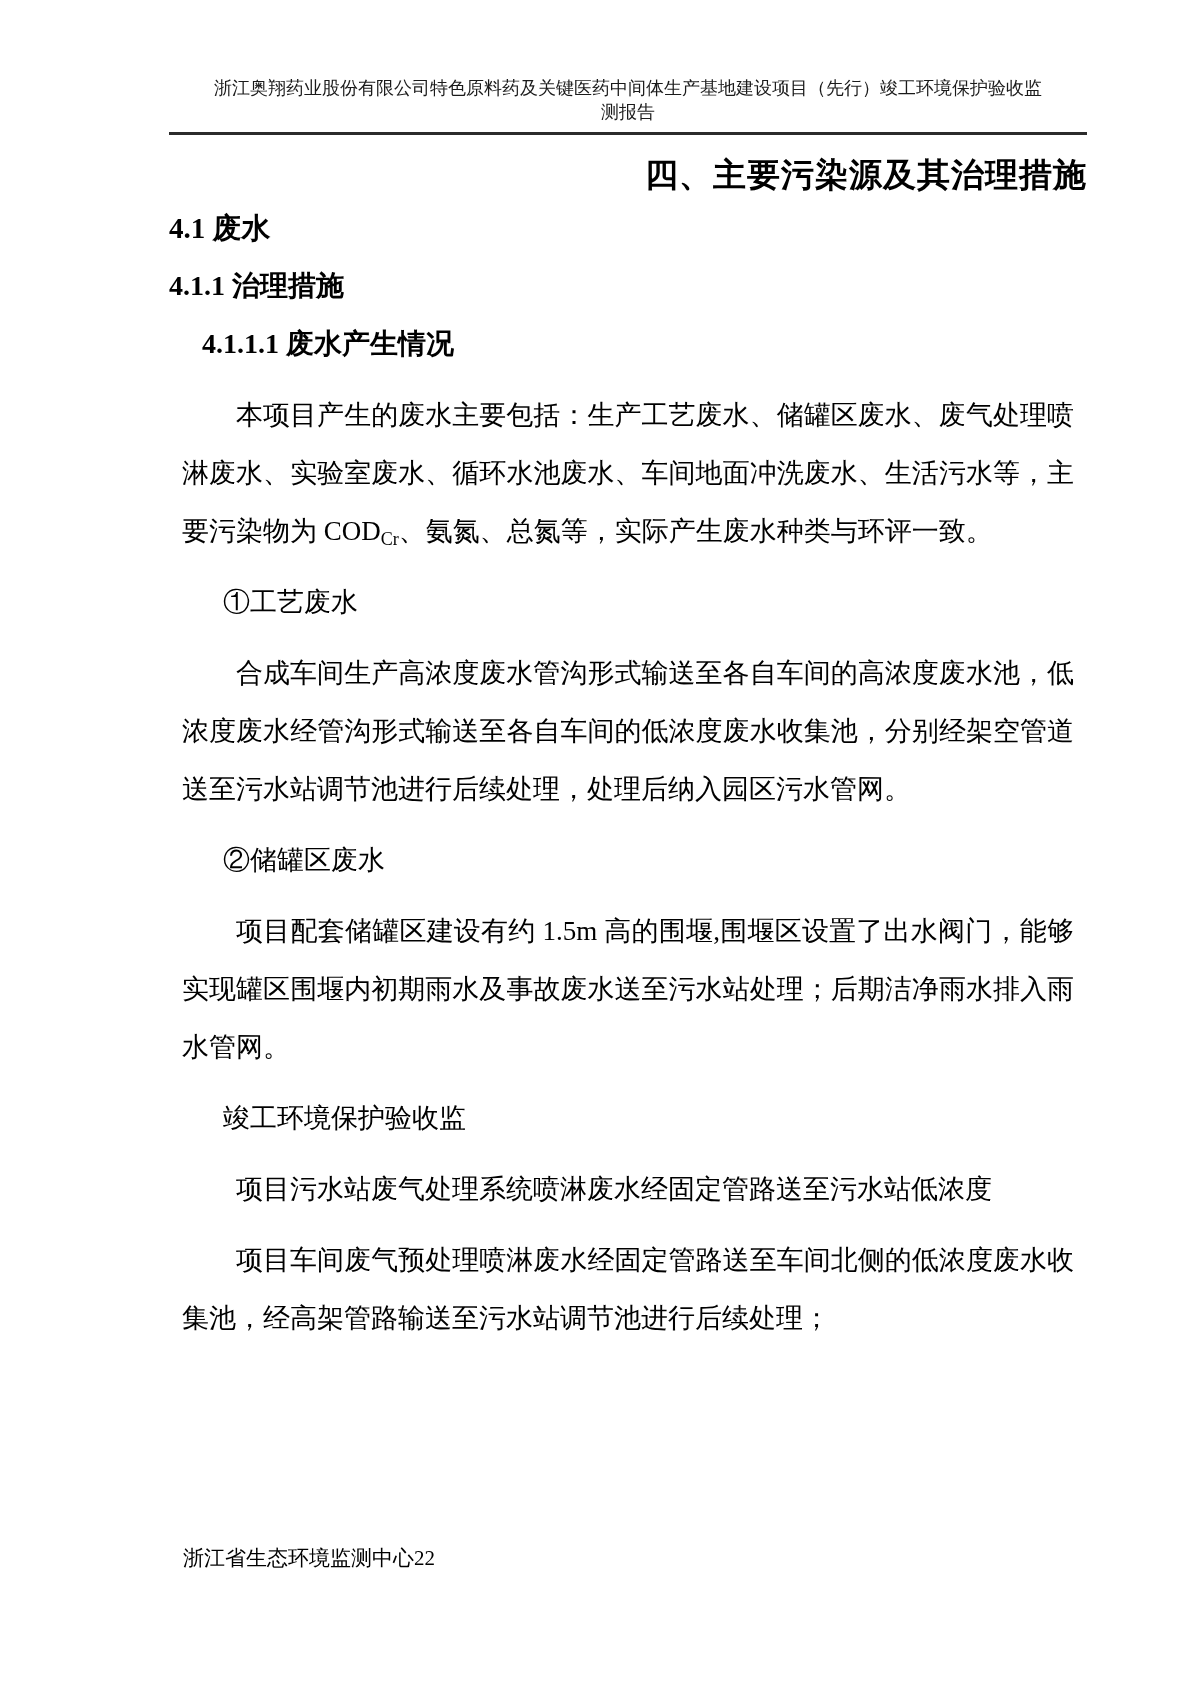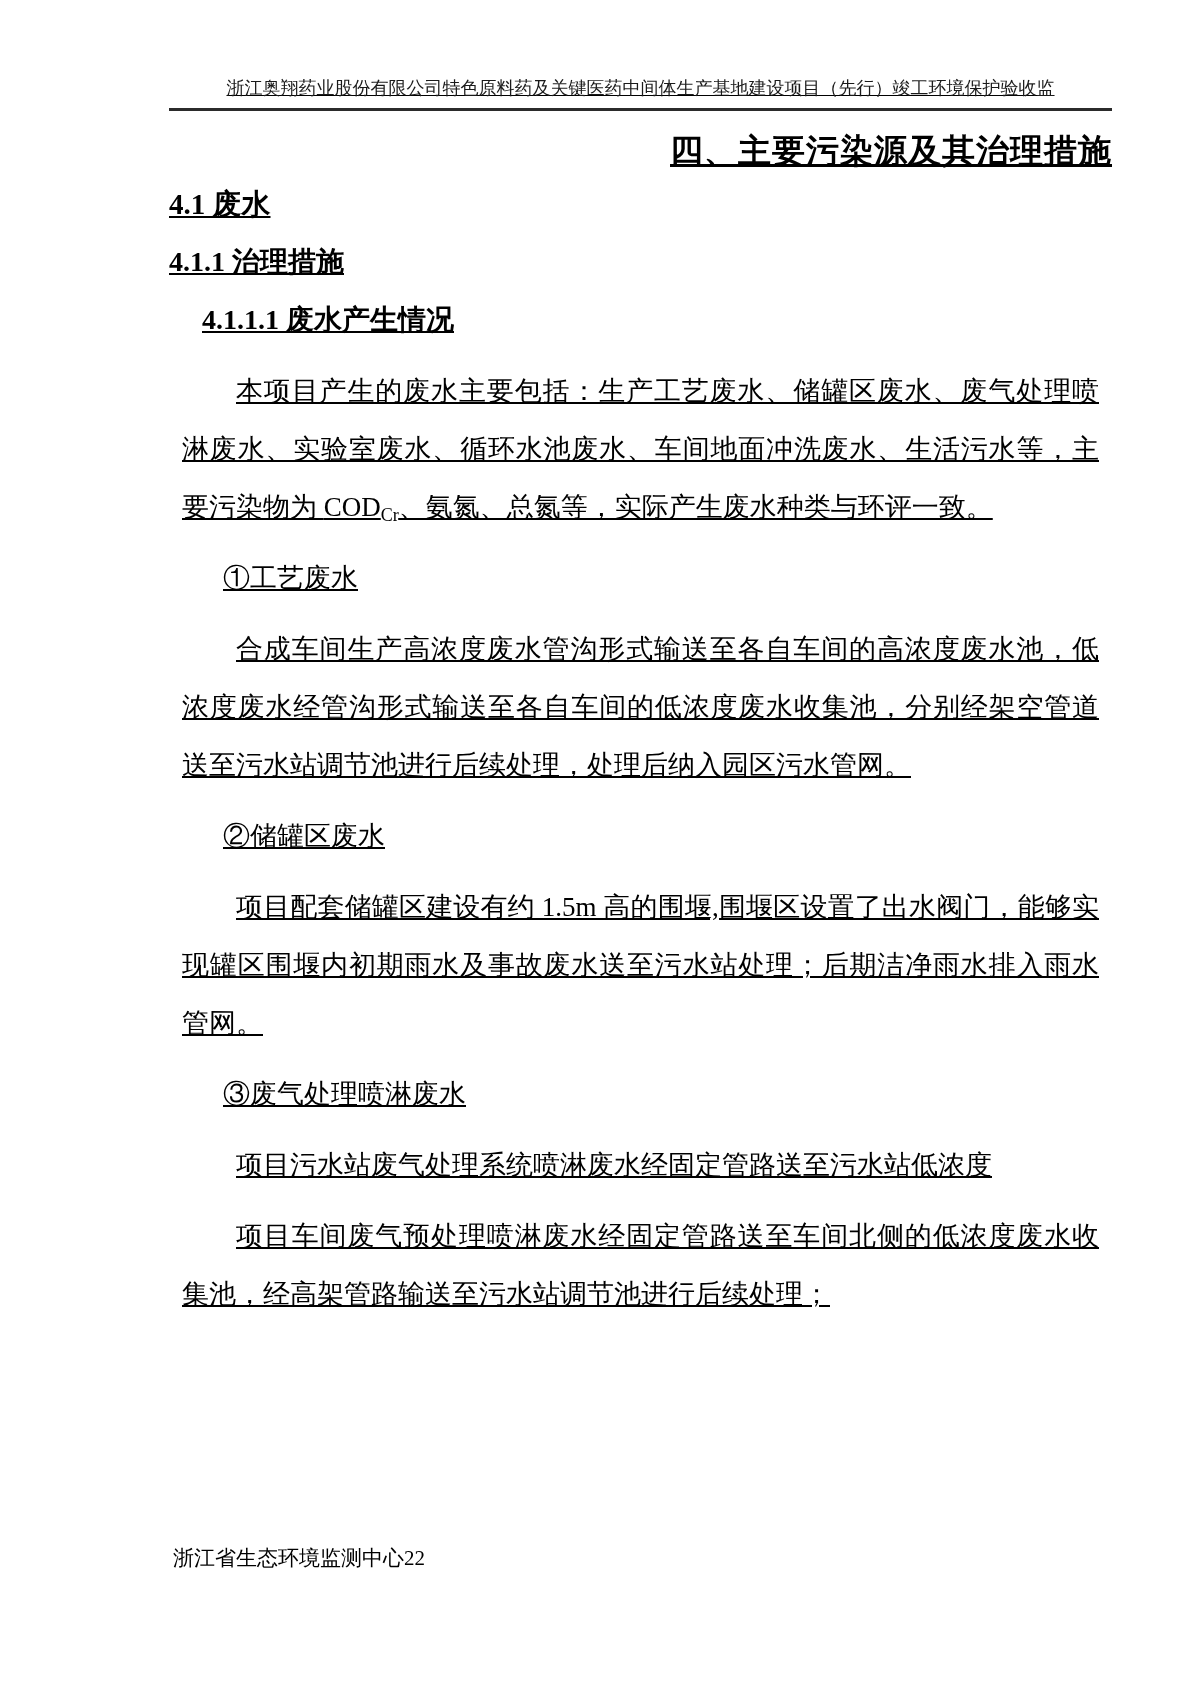--- a/index.html
+++ b/index.html
@@ -12,23 +12,22 @@
     height: 1683px;
     position: relative;
     color: #000000;
     font-family: "Liberation Serif", "DejaVu Serif", serif;
     overflow: hidden;
   }
   .page {
     box-sizing: border-box;
     width: 1190px;
     height: 1683px;
-    padding: 76px 78px 0 169px;
+    padding: 76px 103px 0 169px;
     position: relative;
-    text-decoration: underline;
   }
   .doc-header {
     text-align: center;
     font-size: 18px;
     line-height: 24px;
     color: #1a1a1a;
   }
   .header-divider {
     border-bottom: 3px solid #2b2b2b;
     margin-top: 8px;
@@ -74,21 +73,21 @@
     text-indent: 2em;
   }
   sub.cod-sub {
     font-size: 18px;
     vertical-align: -5px;
     line-height: 0;
   }
   .doc-footer {
     position: absolute;
     top: 1545px;
-    left: 173px;
+    left: 183px;
     right: 167px;
     font-size: 21px;
     line-height: 26px;
     display: flex;
     align-items: baseline;
   }
   .footer-org {
     flex: 0 0 auto;
   }
   .footer-page-num {
@@ -98,20 +97,21 @@
     padding-right: 40px;
   }
 </style>
 </head>
 <body>
 
 <div class="page">
 
   <div class="doc-header">
     <div>浙江奥翔药业股份有限公司特色原料药及关键医药中间体生产基地建设项目（先行）竣工环境保护验收监</div>
+    <div>测报告</div>
   </div>
 
   <div class="header-divider"></div>
 
   <div class="doc-title">四、主要污染源及其治理措施</div>
 
   <div class="h2">4.1 废水</div>
 
   <div class="h3">4.1.1 治理措施</div>
 
@@ -121,21 +121,21 @@
 
 
   <p class="item-label">①工艺废水</p>
 
   <p class="body-p">合成车间生产高浓度废水管沟形式输送至各自车间的高浓度废水池，低浓度废水经管沟形式输送至各自车间的低浓度废水收集池，分别经架空管道送至污水站调节池进行后续处理，处理后纳入园区污水管网。</p>
 
   <p class="item-label">②储罐区废水</p>
 
   <p class="body-p">项目配套储罐区建设有约 1.5m 高的围堰,围堰区设置了出水阀门，能够实现罐区围堰内初期雨水及事故废水送至污水站处理；后期洁净雨水排入雨水管网。</p>
 
-  <p class="item-label">③废气处理喷淋废水</p>
+  <p class="item-label">竣工环境保护验收监</p>
 
   <p class="body-p">项目污水站废气处理系统喷淋废水经固定管路送至污水站低浓度</p>
 
   <p class="body-p">项目车间废气预处理喷淋废水经固定管路送至车间北侧的低浓度废水收集池，经高架管路输送至污水站调节池进行后续处理；</p>
 
   <div class="doc-footer">
     <span class="footer-org">浙江省生态环境监测中心</span>
     <span class="footer-page-num">22</span>
   </div>
 

